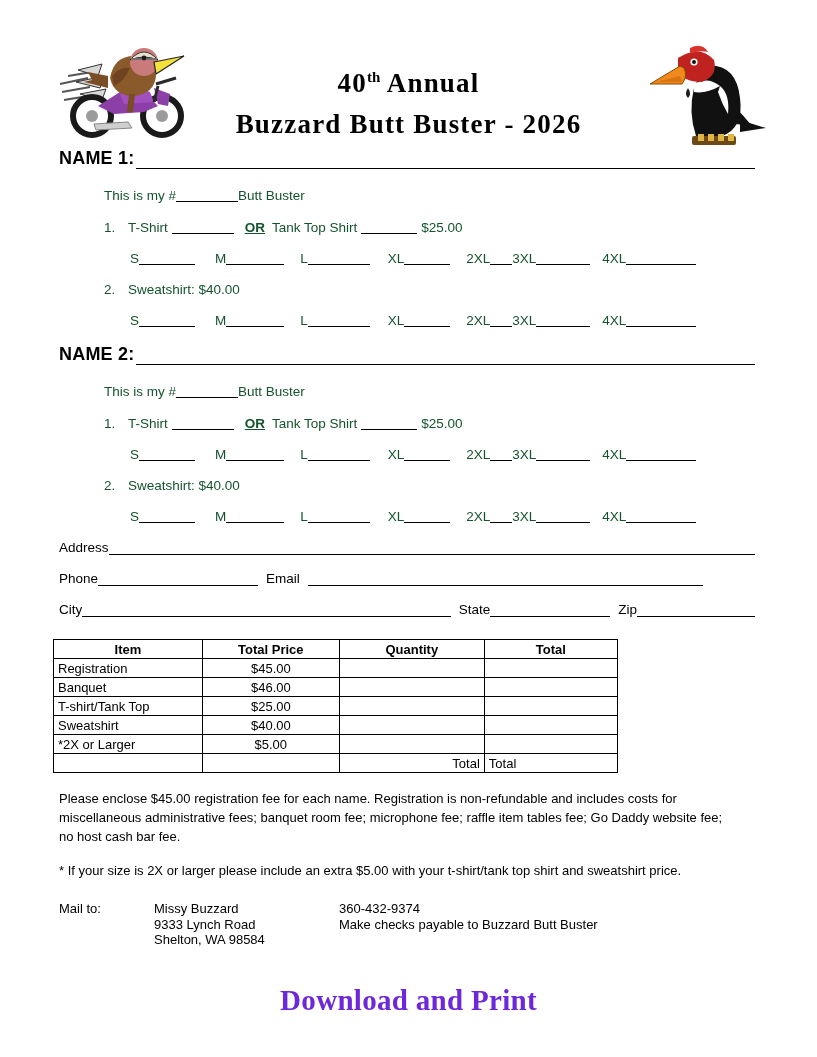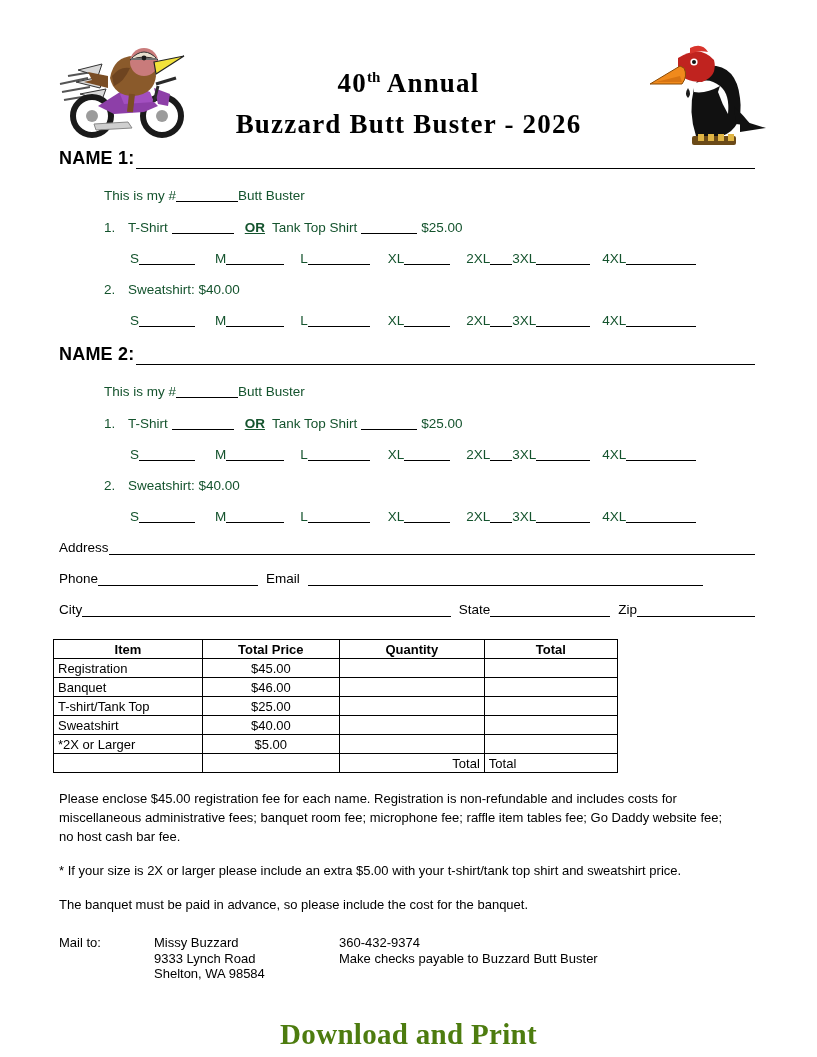--- a/index.html
+++ b/index.html
@@ -186,21 +186,21 @@
     line-height: 15.5px;
     display: flex;
   }
   .mail-label { width: 95px; flex: none; }
   .mail-addr { width: 185px; flex: none; }
   .mail-right { flex: 1 1 auto; }
 
   
   .download {
     text-align: center;
-    color: #4d7c0f;
+    color: #6d28d9;
     font-family: "Liberation Serif", serif;
     font-weight: bold;
     font-size: 29px;
     margin-top: 36px;
     letter-spacing: 0.3px;
   }
 </style>
 </head>
 <body>
 
@@ -432,21 +432,20 @@
             <td class="tot-q">Total</td>
             <td class="tot-t">Total</td>
           </tr>
         </tbody>
       </table>
     </div>
 
     <div class="paras">
       <p>Please enclose $45.00 registration fee for each name.  Registration is non-refundable and includes costs for miscellaneous administrative fees; banquet room fee; microphone fee; raffle item tables fee; Go Daddy website fee; no host cash bar fee.</p>
       <p>* If your size is 2X or larger please include an extra $5.00 with your t-shirt/tank top shirt and sweatshirt price.</p>
-      <p>The banquet must be paid in advance, so please include the cost for the banquet.</p>
     </div>
 
     <div class="mail">
       <div class="mail-label">Mail to:</div>
       <div class="mail-addr">
         <div>Missy Buzzard</div>
         <div>9333 Lynch Road</div>
         <div>Shelton, WA 98584</div>
       </div>
       <div class="mail-right">

